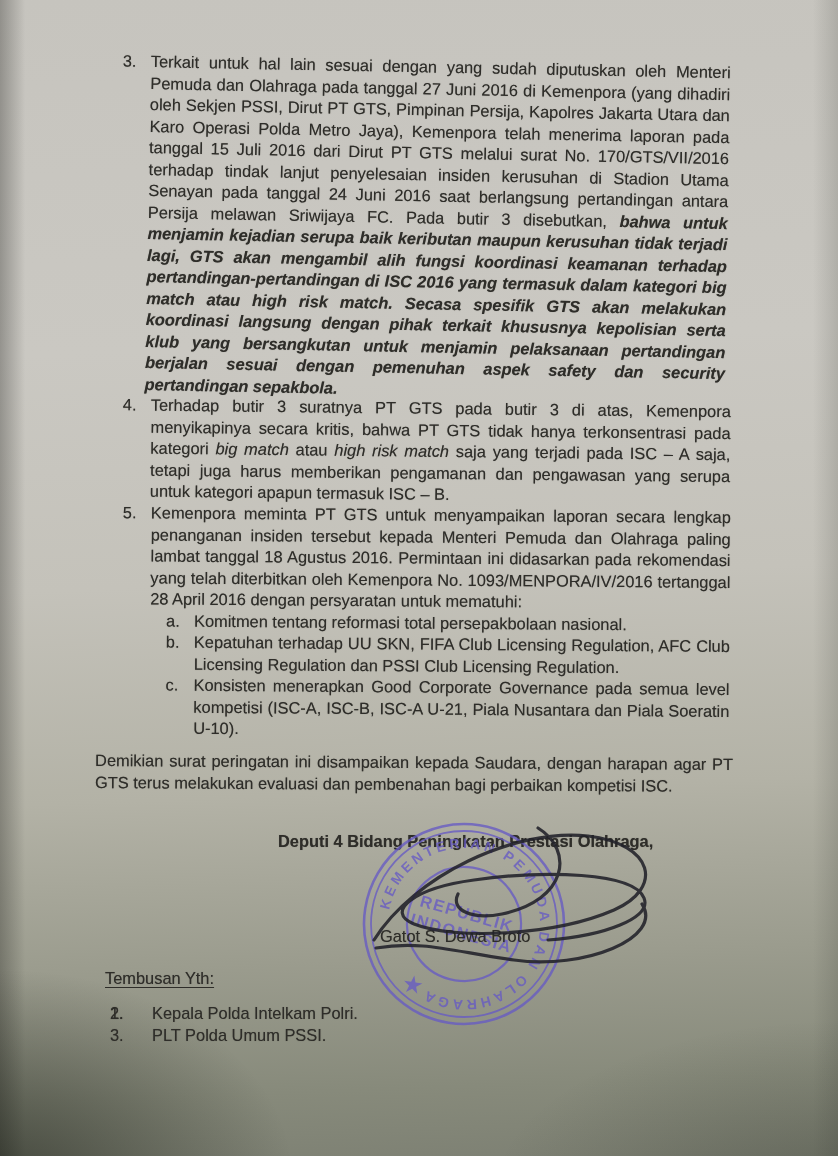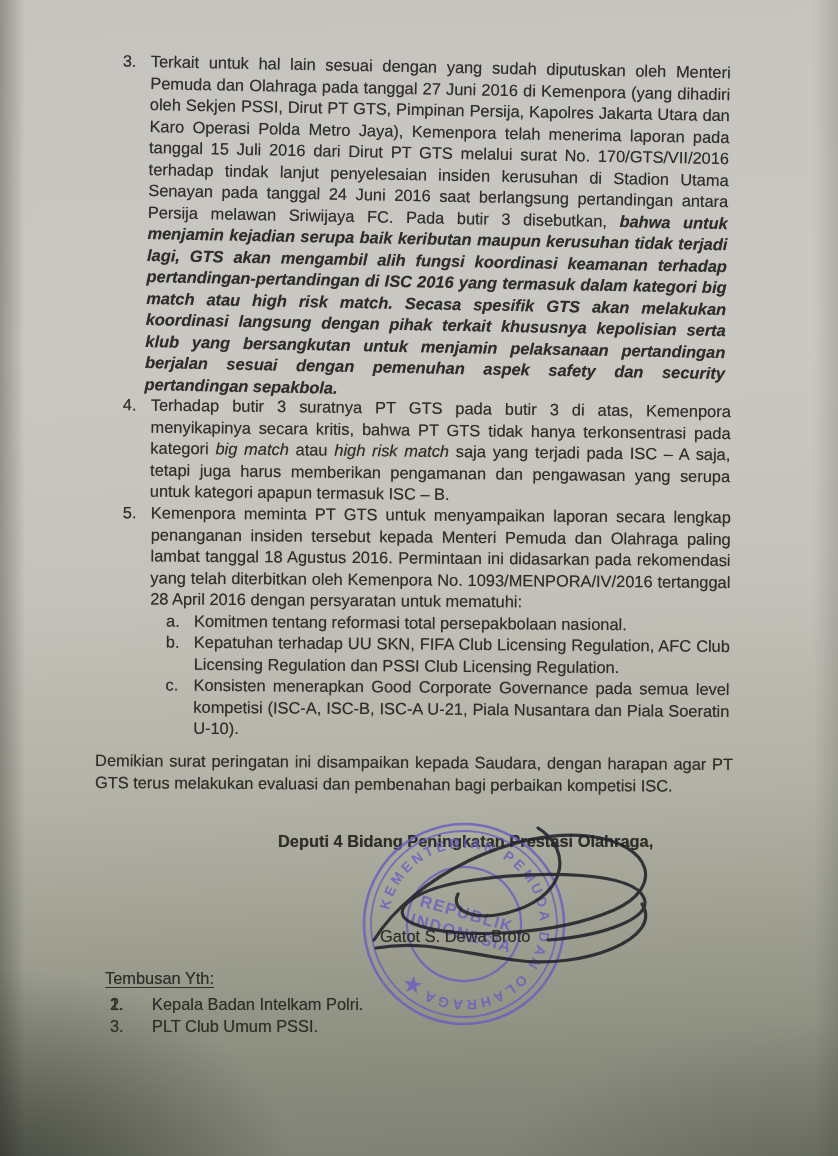--- a/index.html
+++ b/index.html
@@ -32,21 +32,21 @@
   .closing{position:absolute;top:752px;left:95px;width:638px;text-align:justify;transform:rotate(0.35deg);}
   .sig-title{position:absolute;top:831px;left:278px;width:450px;text-align:left;font-weight:bold;z-index:1;}
   .sig-name{position:absolute;top:926px;left:380px;width:200px;font-weight:normal;z-index:3;}
   .stamp{position:absolute;top:816px;left:356px;width:216px;height:216px;transform:rotate(9deg);opacity:0.78;z-index:2;}
   .stamp text{fill:#675bc4;}
   .stamp .ring-label{font-size:14px;letter-spacing:3.2px;font-weight:bold;}
   .stamp .center-line{font-size:16.5px;font-weight:bold;letter-spacing:1.5px;}
   .stamp .star{font-size:24px;}
   .signature-svg{position:absolute;top:818px;left:332px;width:348px;height:170px;z-index:4;}
   .tembusan{position:absolute;top:968px;left:105px;width:420px;z-index:1;}
-  .tembusan-heading{text-decoration:underline;text-underline-offset:3px;margin-bottom:3px;}
+  .tembusan-heading{text-decoration:underline;text-underline-offset:3px;margin-bottom:12px;}
   .tli{position:relative;padding-left:47px;line-height:22px;}
   .tli .num{position:absolute;left:5px;top:0;}
   .txt-shadow{text-shadow:0 0 0.7px rgba(45,45,40,0.55);}
 </style>
 </head>
 <body>
 
 <div class="photo">
 
   <div class="content body-text txt-shadow">
@@ -97,18 +97,18 @@
       <path d="M 42 122 C 82 58, 182 10, 256 18 C 322 26, 332 70, 282 92 C 222 118, 122 122, 82 106 C 52 94, 82 70, 142 62 C 212 52, 302 54, 312 80 C 320 100, 272 118, 216 122"></path>
       <path d="M 310 86 C 332 120, 252 152, 182 142 C 122 134, 92 122, 44 130"></path>
       <path d="M 206 10 C 242 32, 236 82, 170 96 C 140 102, 118 92, 126 76"></path>
     </g>
   </svg>
 
   <div class="tembusan body-text txt-shadow">
     <div class="tembusan-heading">Tembusan Yth:</div>
     <div id="tembusan-list">
         <div class="tli"><span class="num">1.</span></div>
-        <div class="tli"><span class="num">2.</span><span>Kepala Badan Intelkam Polri.</span></div>
-        <div class="tli"><span class="num">3.</span><span>PLT Club Umum PSSI.</span></div>
+        <div class="tli"><span class="num">2.</span><span>Kepala Polda Intelkam Polri.</span></div>
+        <div class="tli"><span class="num">3.</span><span>PLT Polda Umum PSSI.</span></div>
       </div>
   </div>
 
 </div>
 
 </body></html>

